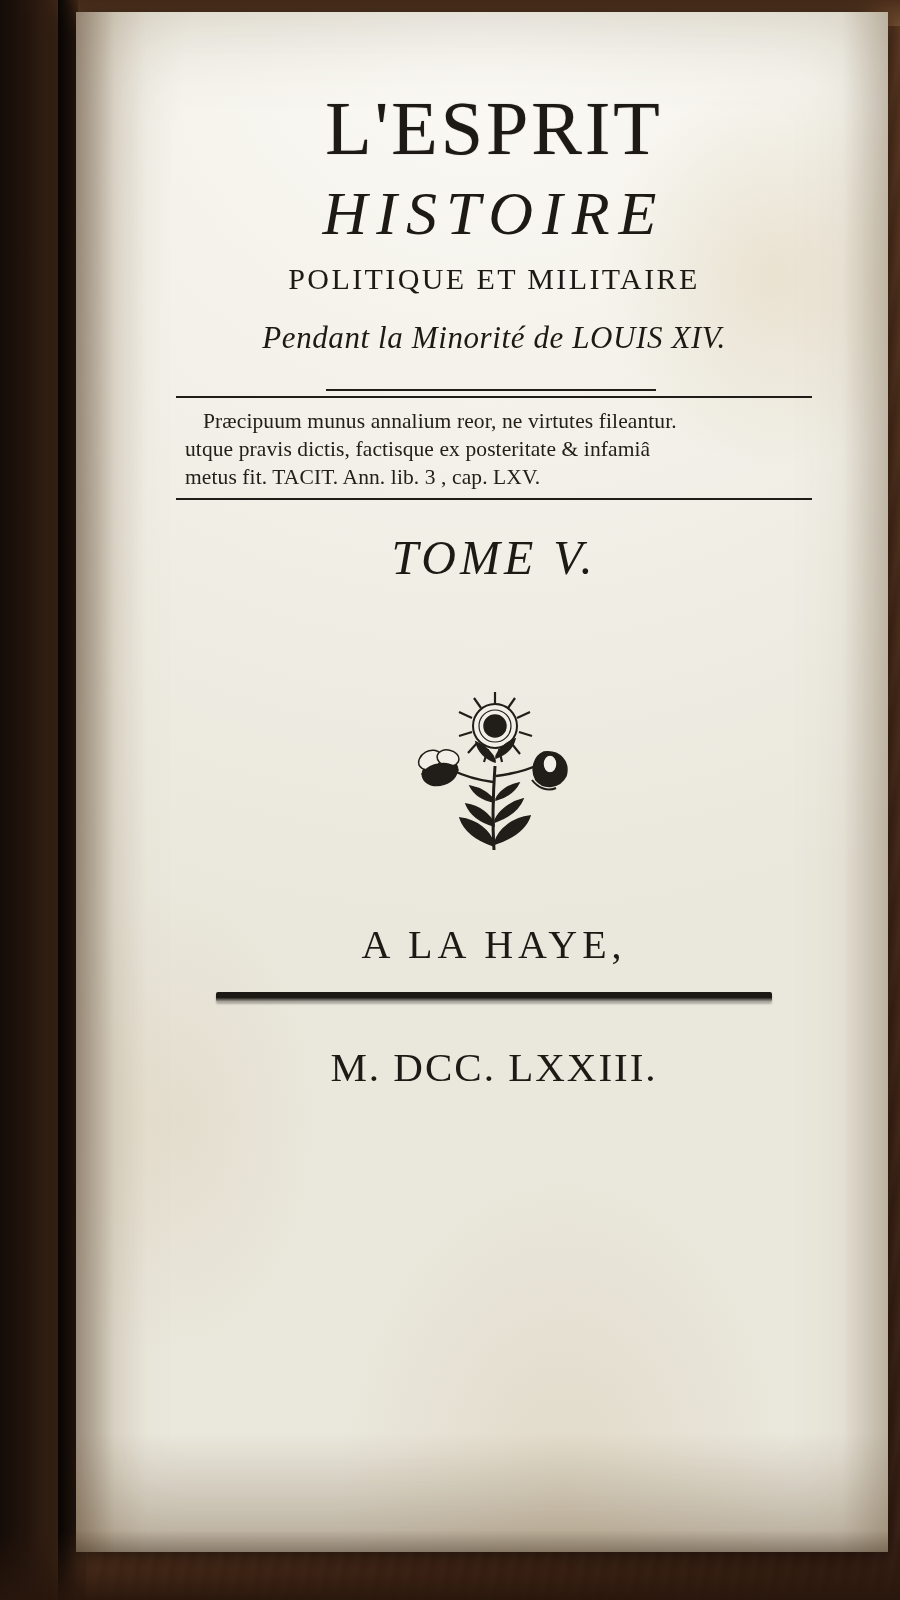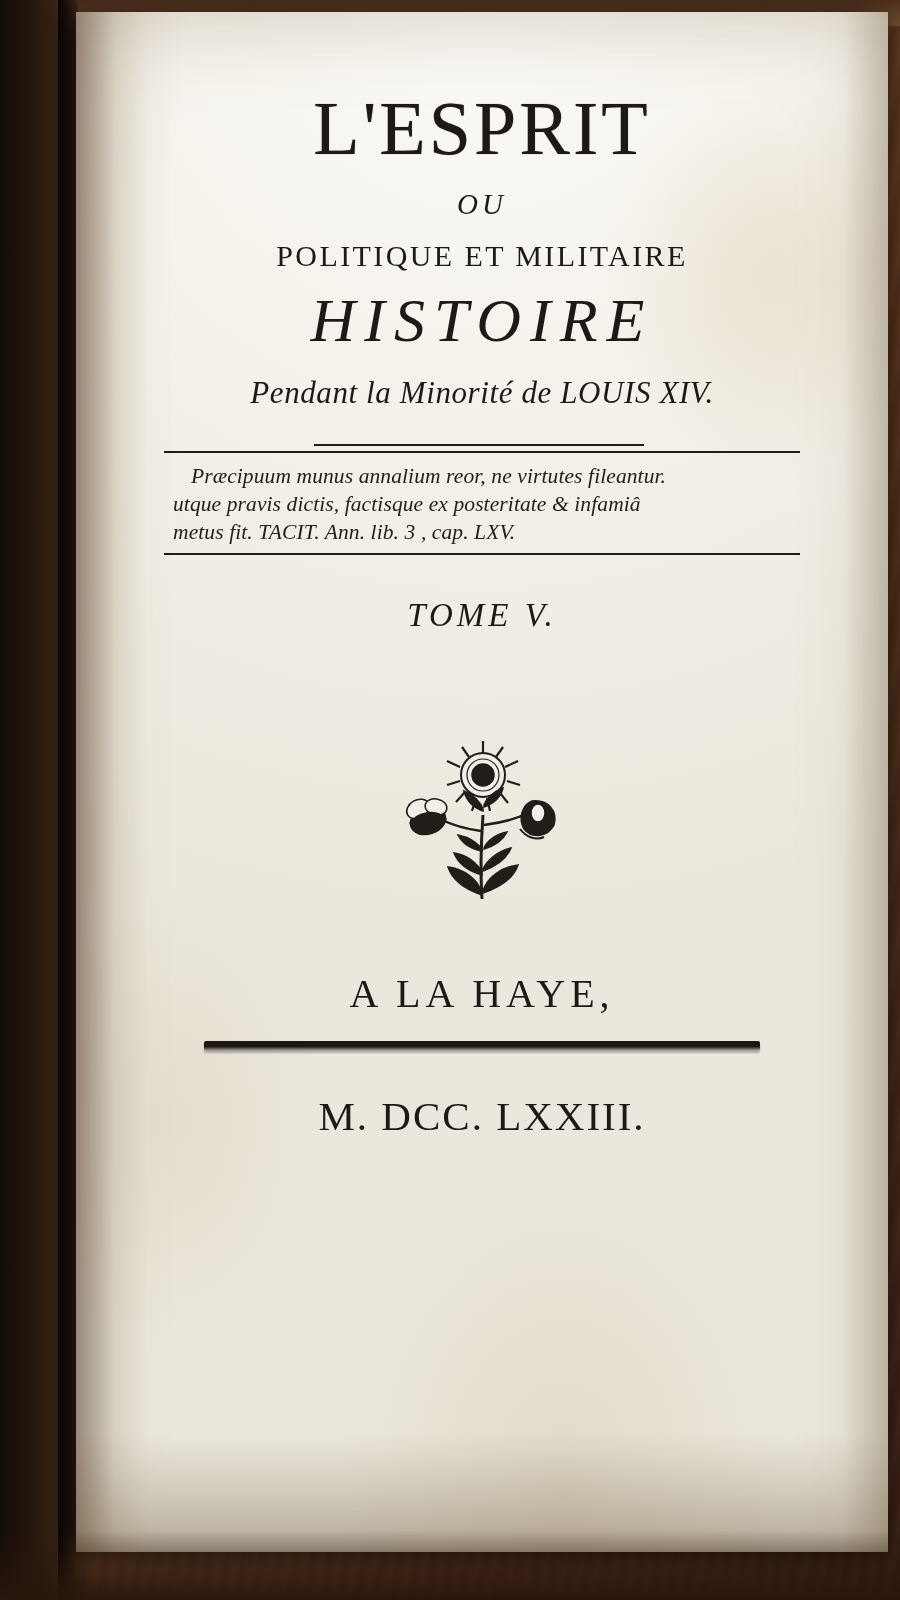--- a/index.html
+++ b/index.html
@@ -99,21 +99,21 @@
   #page .bottom-shade {
     position: absolute;
     left: 0; bottom: 0; width: 100%; height: 120px;
     background: linear-gradient(0deg, rgba(95,70,42,0.30), rgba(255,255,255,0) 100%);
     pointer-events: none;
   }
 
   
   .content {
     position: absolute;
-    left: 0; top: 0;
+    left: 12px; top: 0;
     width: 812px;
     text-align: center;
     color: #1d1a16;
   }
 
   .line { margin: 0; padding: 0; }
 
   .t-main {
     font-family: "Liberation Serif", serif;
     font-size: 76px;
@@ -182,33 +182,32 @@
   }
   .epigraph {
     width: 620px;
     margin: 8px auto 0;
     text-align: left;
     font-size: 21.5px;
     line-height: 1.30;
     letter-spacing: 0.1px;
     color: #232019;
     padding-left: 2px;
-    font-style: italic;
   }
   .epigraph .ln { display: block; white-space: nowrap; }
   .epigraph .ln1 { padding-left: 18px; }
   .rule-bottom { margin-top: 6px; }
 
   
   .t-tome {
     font-family: "Liberation Serif", serif;
     font-style: italic;
-    font-size: 33px;
+    font-size: 48px;
     letter-spacing: 4px;
-    margin-top: 40px;
+    margin-top: 28px;
   }
 
   
   .ornament {
     margin-top: 62px;
     height: 230px;
     display: flex;
     align-items: center;
     justify-content: center;
   }
@@ -249,23 +248,22 @@
   <div class="spine"></div>
   <div class="spine-edge"></div>
   <div class="top-band"></div>
 
   <div id="page">
     <div class="paper-tone"></div>
 
     <div class="content">
 
       <div class="line t-main">L'ESPRIT</div>
-      <div class="line t-ou">OU</div>
+      <div class="line t-histoire">HISTOIRE</div>
       <div class="line t-polit">POLITIQUE ET MILITAIRE</div>
-      <div class="line t-histoire">HISTOIRE</div>
       <div class="line t-pendant">Pendant la Minorité de LOUIS XIV.</div>
 
       <div class="rule-wrap">
         <div class="rule-top"></div>
         <div class="epigraph">
           <span class="ln ln1">Præcipuum munus annalium reor, ne virtutes fileantur.</span>
           <span class="ln">utque pravis dictis, factisque ex posteritate &amp; infamiâ</span>
           <span class="ln">metus fit.  TACIT. Ann. lib. 3 , cap. LXV.</span>
         </div>
         <div class="rule-bottom"></div>

